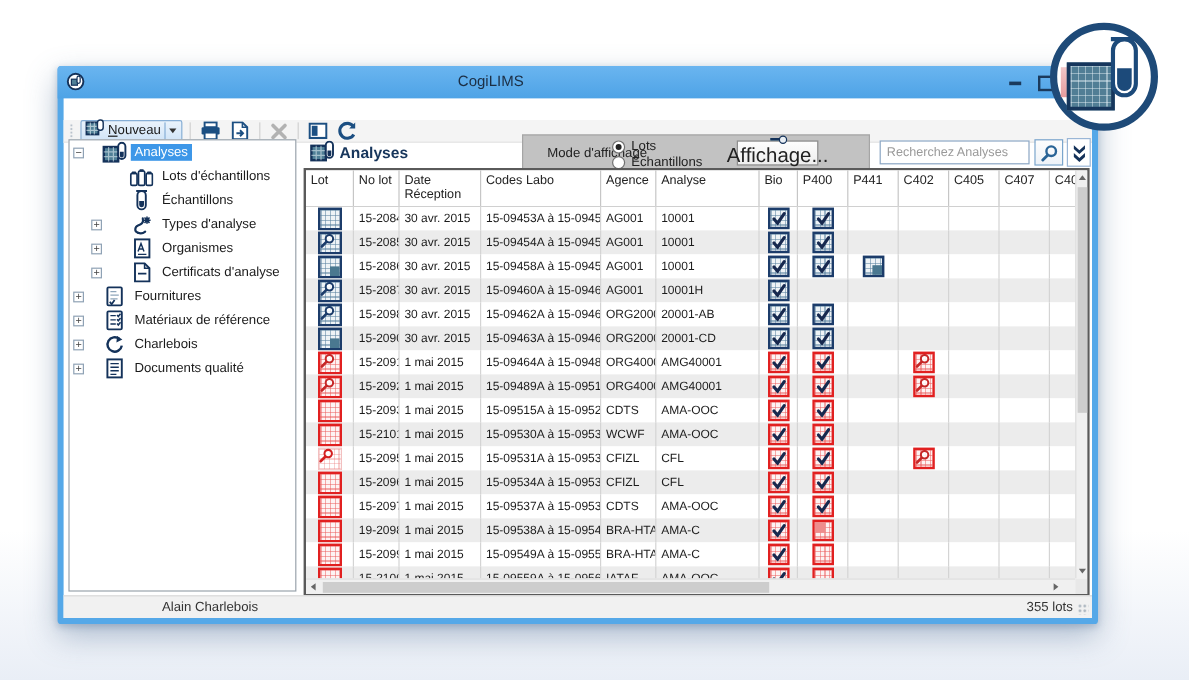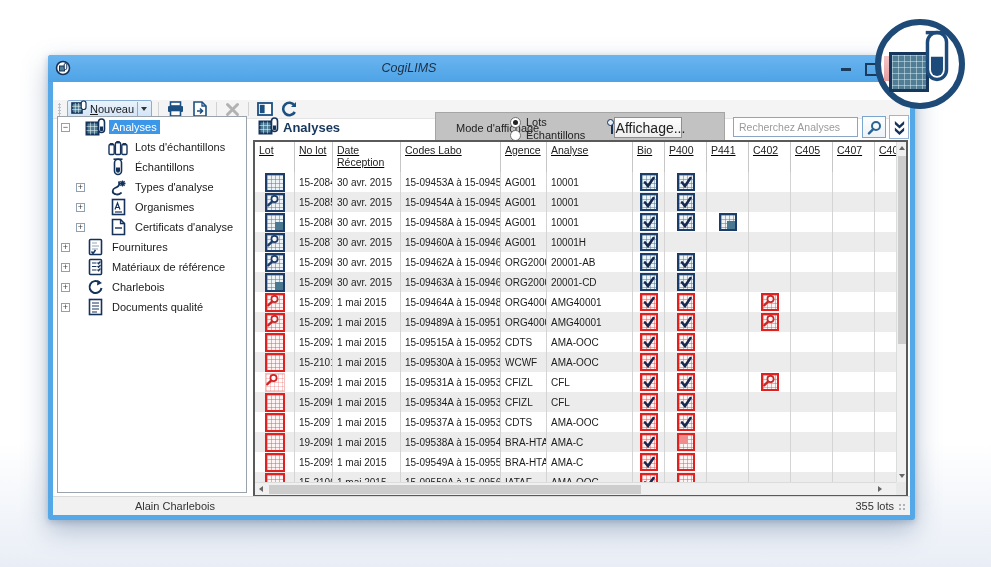--- a/index.html
+++ b/index.html
@@ -6,21 +6,21 @@
   #canvas{position:relative;width:991px;height:567px;overflow:hidden;
     font-family:"Liberation Sans",sans-serif;
     background:linear-gradient(180deg,#ffffff 78%,#e9eef6 100%);}
   
   .window{position:absolute;left:48px;top:55px;width:867px;height:465px;
     background:#55a8e8;border-radius:3px;
     box-shadow:0 10px 26px rgba(90,120,155,.45),0 2px 6px rgba(90,120,155,.35);}
   .titlebar{position:absolute;left:0;top:0;width:867px;height:27px;
     background:linear-gradient(#6ab5f0,#4ea3e6);border-radius:3px 3px 0 0;}
   .win-title{position:absolute;left:0;top:6px;width:722px;text-align:center;
-    font-size:12.5px;color:#1c2f45;font-style:italic;}
+    font-size:12.5px;color:#1c2f45;}
   .app-icon{position:absolute;left:7px;top:5px;width:16px;height:16px;}
   .btn-min{position:absolute;left:793px;top:13px;width:10px;height:3px;background:#1b3a5c;}
   .btn-max{position:absolute;left:817px;top:8px;width:10px;height:9px;border:2px solid #1b3a5c;}
   .btn-close{position:absolute;left:836px;top:1px;width:26px;height:25px;z-index:45;
     background:linear-gradient(#f2c6c8,#e79c9e);color:#fff;font-size:11px;font-weight:bold;
     display:flex;align-items:center;justify-content:center;}
   .client{position:absolute;left:5px;top:27px;width:857px;height:433px;background:#fff;}
   
   .menubar{position:absolute;left:5px;top:29px;width:857px;height:16px;background:#fff;
     display:flex;align-items:center;padding-left:12px;box-sizing:border-box;gap:22px;font-size:11px;color:#222;}
@@ -51,36 +51,36 @@
   .panel-title{position:absolute;left:235px;top:65px;font-size:13px;font-weight:bold;color:#17365c;}
   .modebox{position:absolute;left:387px;top:57px;width:290px;height:30px;background:#c2c2c2;
     border:1px solid #a5a5a5;box-sizing:border-box;}
   .mode-label{position:absolute;left:20px;top:9px;font-size:11px;color:#222;}
   .radio-row{position:absolute;left:74px;display:flex;align-items:center;gap:5px;font-size:11px;color:#222;}
   .radio{width:11px;height:11px;border-radius:50%;background:#fff;border:1px solid #707070;
     box-sizing:border-box;display:flex;align-items:center;justify-content:center;}
   .radio .dot{width:5px;height:5px;border-radius:50%;background:#222;}
   .aff-btn{position:absolute;left:178px;top:4px;width:68px;height:21px;background:linear-gradient(#fdfdfd,#eee);
     border:1px solid #8f8f8f;box-sizing:border-box;display:flex;align-items:center;justify-content:center;
-    gap:3px;font-size:14px;color:#222;}
+    gap:3px;font-size:17px;color:#222;flex-direction:column;}
   .mini-grid{width:11px;height:11px;background:#4f7f96;border:1px solid #14325a;position:relative;}
   .mini-grid::after{content:"";position:absolute;right:-2px;top:-3px;width:5px;height:5px;border-radius:50%;
     background:#e8eef4;border:1px solid #14325a;}
   .search-input{position:absolute;left:685px;top:62px;width:125px;height:20px;box-sizing:border-box;
     border:1px solid #8aa6c4;font-size:10.5px;padding:0 5px;color:#333;font-family:"Liberation Sans",sans-serif;}
   .search-input::placeholder{color:#9a9a9a;}
   .mag-btn{position:absolute;left:814px;top:61px;width:24px;height:22px;background:linear-gradient(#fdfdfd,#eef3f8);
     border:1px solid #7aa5cc;box-sizing:border-box;display:flex;align-items:center;justify-content:center;}
   .chev-btn{position:absolute;left:841px;top:60px;width:20px;height:24px;background:#fff;
     border:1px solid #9ab6d6;box-sizing:border-box;display:flex;align-items:center;justify-content:center;}
   
   .tableframe{position:absolute;left:205px;top:85px;width:655px;height:357px;
     border:2px solid #5a5a5a;box-sizing:border-box;background:#fff;}
   .thead{position:absolute;left:0;top:0;height:30px;width:641px;display:flex;
-    border-bottom:1px solid #909090;background:#fff;text-decoration:underline;}
+    border-bottom:1px solid #909090;background:#fff;}
   .th{box-sizing:border-box;border-right:1px solid #c6c6c6;font-size:10.5px;color:#222;
     padding:2px 0 0 4px;line-height:12px;overflow:hidden;}
   .tbody{position:absolute;left:0;top:30px;width:641px;height:310px;overflow:hidden;}
   .tr{display:flex;height:20px;background:#fff;}
   .tr.alt{background:#ececec;}
   .td{box-sizing:border-box;border-right:1px solid #d4d4d4;font-size:10px;color:#1c1c1c;
     padding-left:4px;display:flex;align-items:center;overflow:hidden;white-space:nowrap;}
   .td.cicon-cell{justify-content:center;padding-left:0;}
   
   .cicon{position:relative;box-sizing:border-box;width:18px;height:18px;display:inline-flex;

